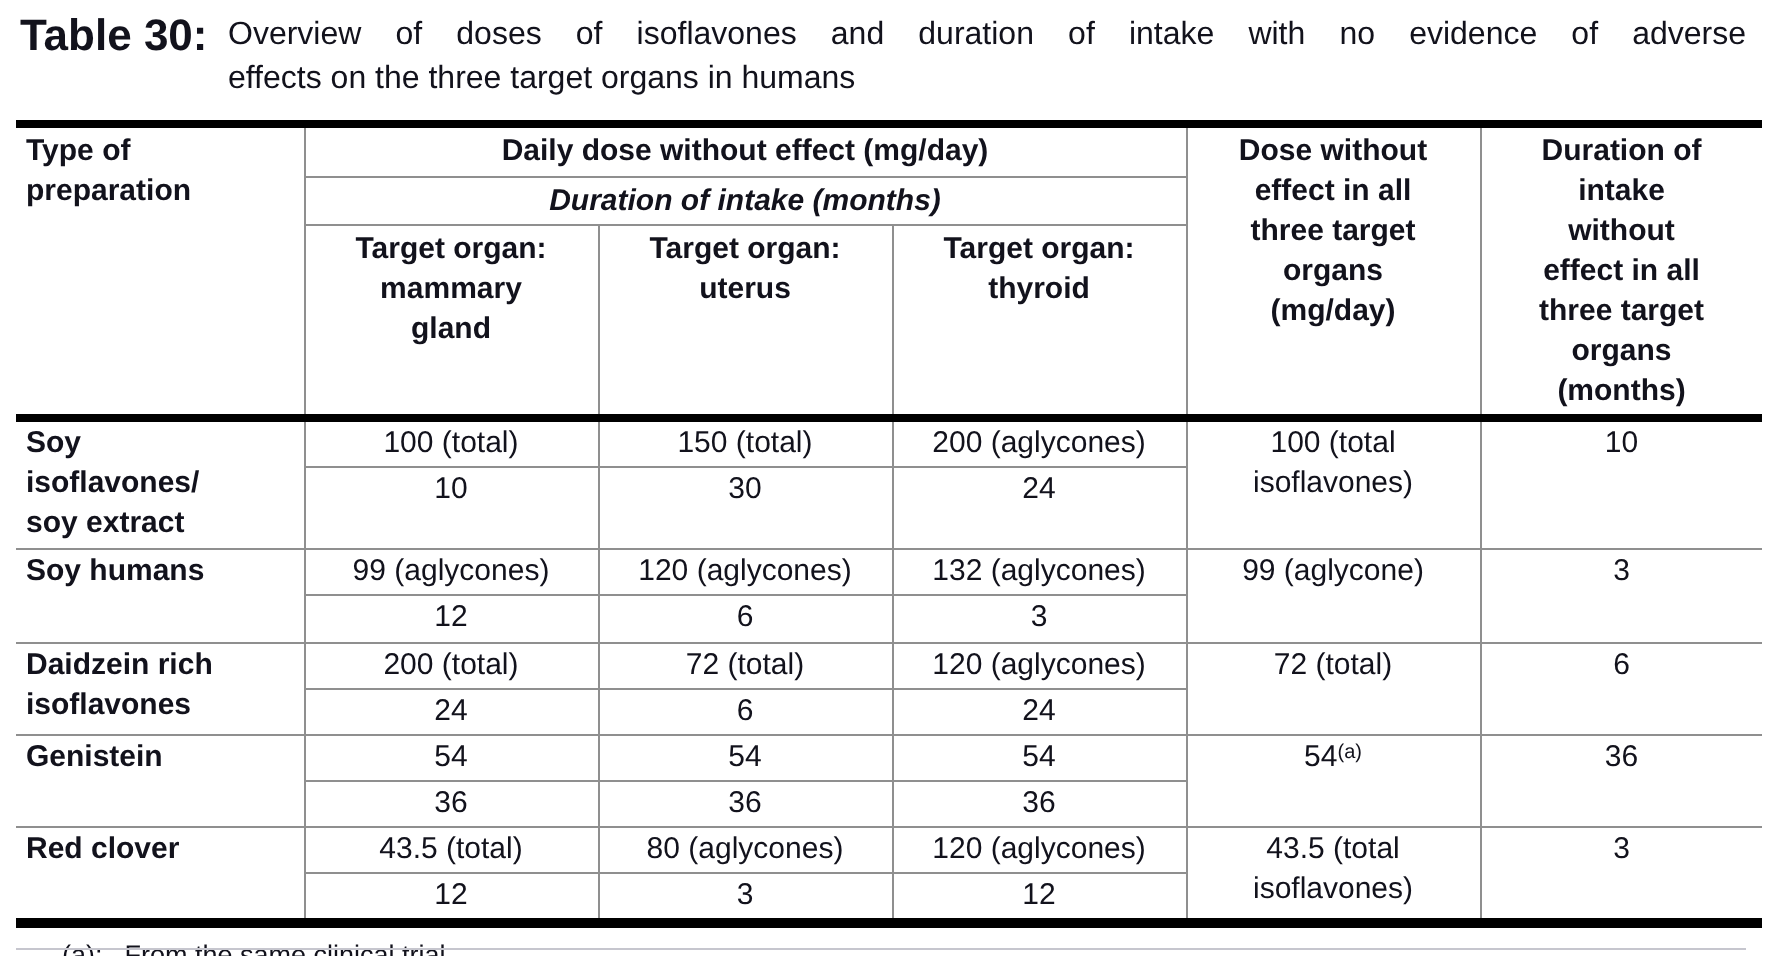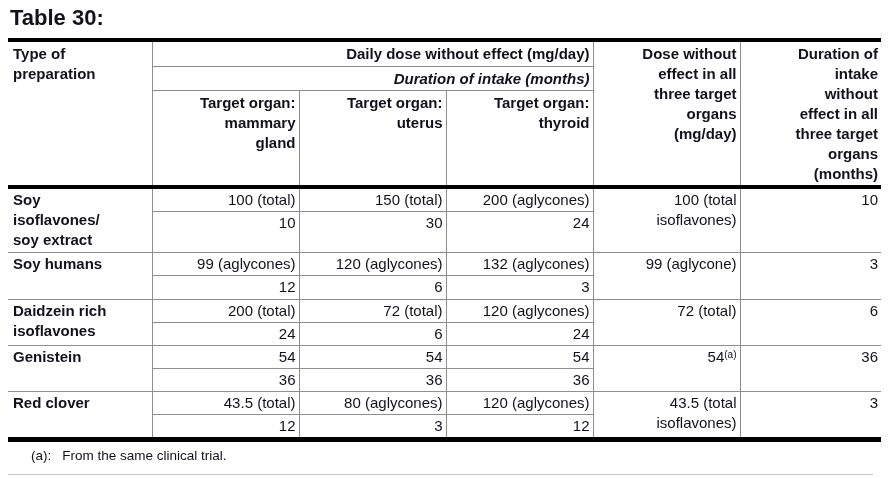--- a/index.html
+++ b/index.html
@@ -13,21 +13,21 @@
   .caption-text{width:759px;font-size:16px;line-height:22px;}
   .caption-line1{text-align:justify;text-align-last:justify;}
   .caption-line2{text-align:left;}
   
   table{
     border-collapse:collapse;table-layout:fixed;width:873px;
     margin:9px 0 0 8px;border-top:4px solid #000;
   }
   th,td{
     border:1px solid #8f8f8f;vertical-align:top;padding:1px 3px;
-    font-size:15px;line-height:20px;text-align:right;white-space:pre-line;
+    font-size:15px;line-height:20px;text-align:center;white-space:pre-line;
     overflow:hidden;
   }
   th{font-weight:bold;padding-top:2px;}
   thead{border-bottom:4px solid #000;}
   tbody{border-bottom:5px solid #000;}
   .edge-l{border-left:none;}
   .edge-r{border-right:none;}
   .prep{text-align:left;font-weight:bold;padding-left:5px;}
   tr.hr1{height:24px;} tr.hr2{height:22px;font-style:italic;} tr.hr3{height:94px;}
   tr.ra{height:23px;}
@@ -37,20 +37,24 @@
   
   .footnote{margin:5px 0 0 31px;font-size:13.5px;line-height:18px;}
   .footnote-label{margin-right:11px;}
   .bottom-rule{position:absolute;left:8px;width:865px;bottom:3px;border-top:1px solid #c6c6ce;}
 </style>
 </head>
 <body>
 
 <div class="caption">
   <div class="caption-label">Table 30:</div>
+  <div class="caption-text">
+    <div class="caption-line1">Overview of doses of isoflavones and duration of intake with no evidence of adverse</div>
+    <div class="caption-line2">effects on the three target organs in humans</div>
+  </div>
 </div>
 
 <table>
   <colgroup>
     <col style="width:144px">
       <col style="width:147px">
       <col style="width:147px">
     <col style="width:147px">
       <col style="width:147px">
       <col style="width:141px">

